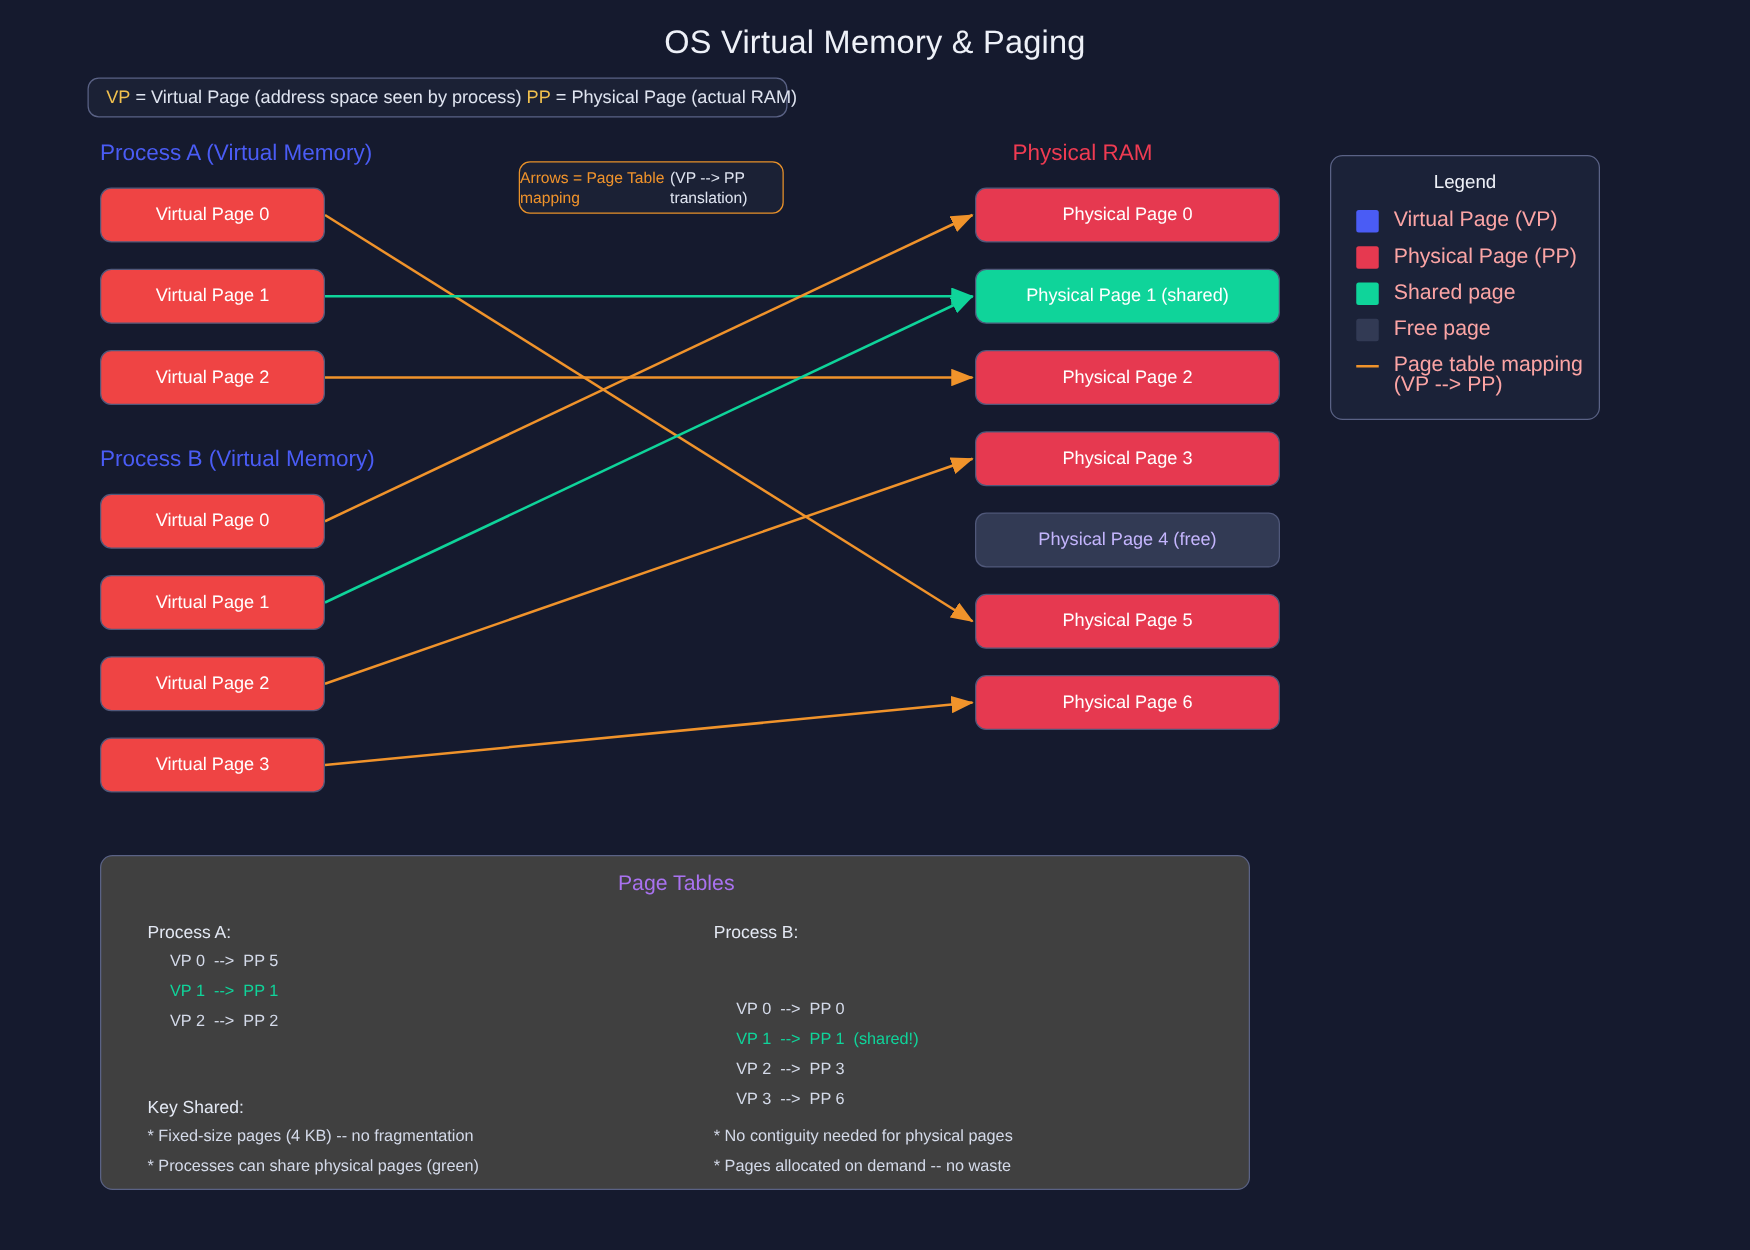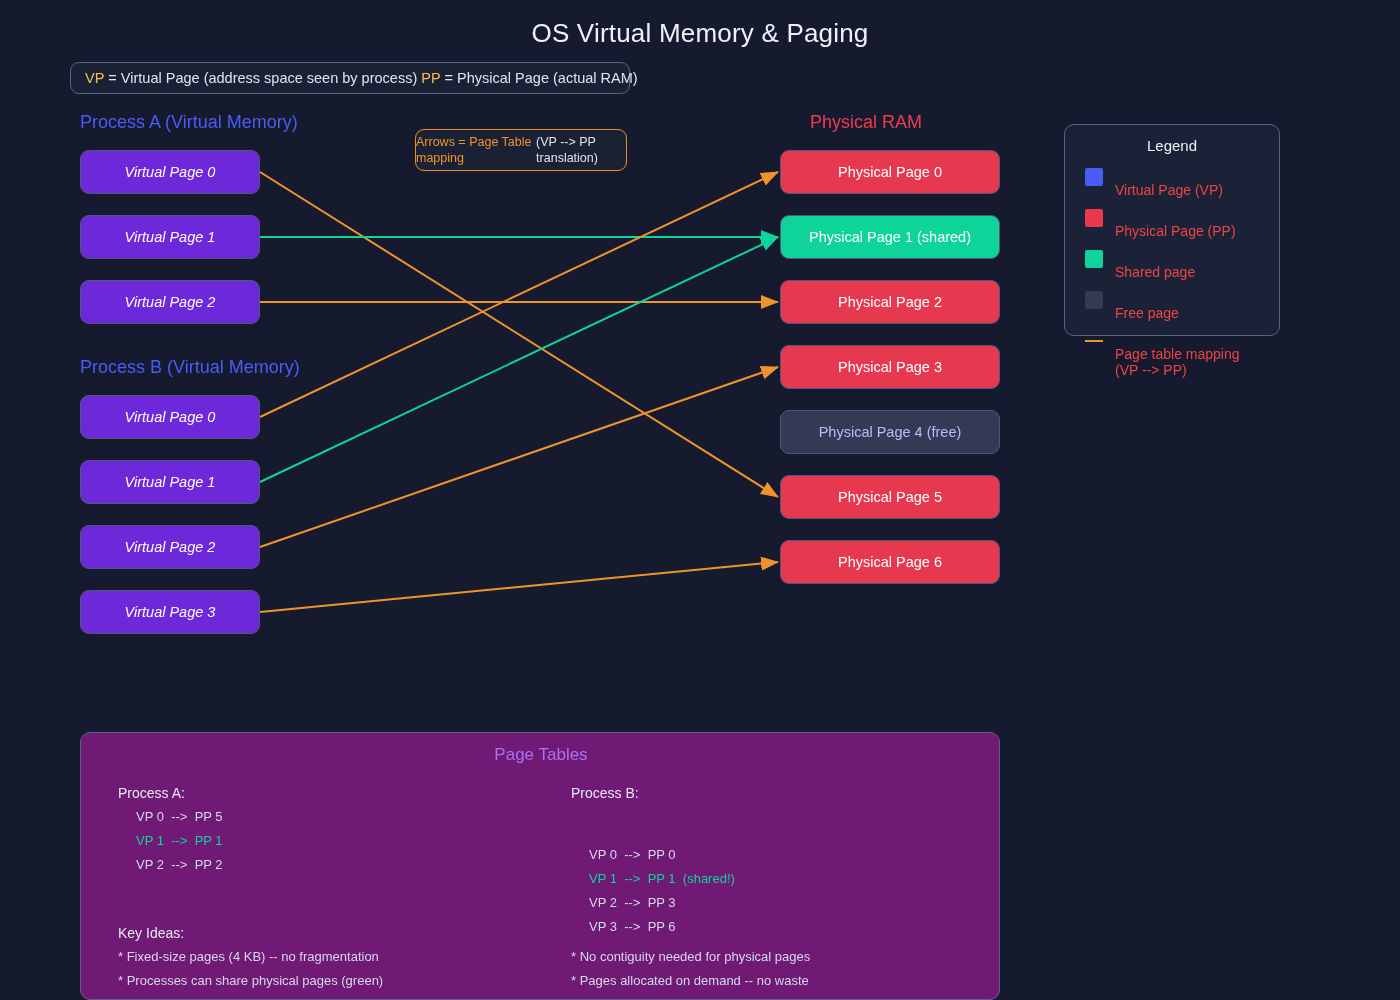--- a/index.html
+++ b/index.html
@@ -82,22 +82,22 @@
     border-radius: 9px;
     border: 1px solid #50587a;
     display: flex;
     align-items: center;
     justify-content: center;
     font-size: 14.5px;
     color: #ffffff;
     box-sizing: border-box;
     white-space: nowrap;
   }
-  .vp-box { left: 80px; background: #6d28d9; font-style: italic; }
-  .pp-box { left: 780px; width: 220px; background: #e63950; }
+  .vp-box { left: 80px; background: #ef4444; }
+  .pp-box { left: 780px; width: 244px; background: #e63950; }
   .pp-box.shared { background: #0fd49a; }
   .pp-box.free { background: #323a54; color: #c4b5fd; }
 
   
   #arrow-layer {
     position: absolute;
     left: 0; top: 0;
     width: 1400px; height: 1000px;
     pointer-events: none;
   }
@@ -138,33 +138,32 @@
     position: relative;
   }
   .legend-line::after {
     content: "";
     position: absolute;
     left: 0; top: 8px;
     width: 18px; height: 2px;
     background: #f0932b;
   }
   .legend-label {
-    font-size: 14px;
-    color: #ef4444;
+    font-size: 17px;
+    color: #fca5a5;
     line-height: 16px;
     white-space: pre-line;
-    margin-top: 14px;
   }
 
   
   #page-tables-panel {
     position: absolute;
-    left: 80px; top: 732px;
+    left: 80px; top: 684px;
     width: 920px; height: 268px;
-    background: #701a75;
+    background: #404040;
     border: 1px solid #5a6285;
     border-radius: 10px;
     box-sizing: border-box;
   }
   #page-tables-title {
     position: absolute;
     left: 0; top: 12px;
     width: 920px;
     text-align: center;
     font-size: 17px;
@@ -324,21 +323,21 @@
     <div class="pt-col-title" id="pt-title-b">Process B:</div>
     <div id="pt-entries">
         <div class="pt-entry pt-col-a" style="top: 76px;">VP 0  --&gt;  PP 5</div>
         <div class="pt-entry pt-col-a shared" style="top: 100px;">VP 1  --&gt;  PP 1</div>
         <div class="pt-entry pt-col-a" style="top: 124px;">VP 2  --&gt;  PP 2</div>
         <div class="pt-entry pt-col-b" style="top: 76px;">VP 0  --&gt;  PP 0</div>
         <div class="pt-entry pt-col-b shared" style="top: 100px;">VP 1  --&gt;  PP 1  (shared!)</div>
         <div class="pt-entry pt-col-b" style="top: 124px;">VP 2  --&gt;  PP 3</div>
         <div class="pt-entry pt-col-b" style="top: 148px;">VP 3  --&gt;  PP 6</div>
       </div>
-    <div id="key-ideas-title">Key Ideas:</div>
+    <div id="key-ideas-title">Key Shared:</div>
     <div id="key-ideas">
         <div class="key-idea ki-col-a" style="top: 216px;">* Fixed-size pages (4 KB) -- no fragmentation</div>
         <div class="key-idea ki-col-a" style="top: 240px;">* Processes can share physical pages (green)</div>
         <div class="key-idea ki-col-b" style="top: 216px;">* No contiguity needed for physical pages</div>
         <div class="key-idea ki-col-b" style="top: 240px;">* Pages allocated on demand -- no waste</div>
       </div>
   </div>
 
 </div>
 

